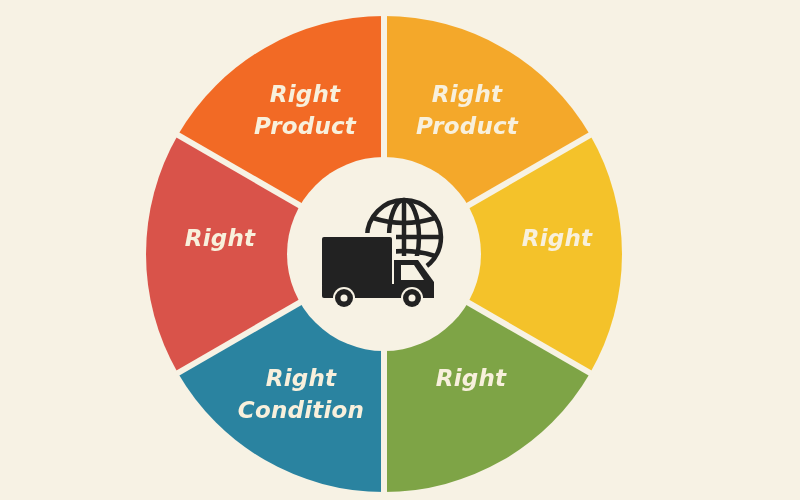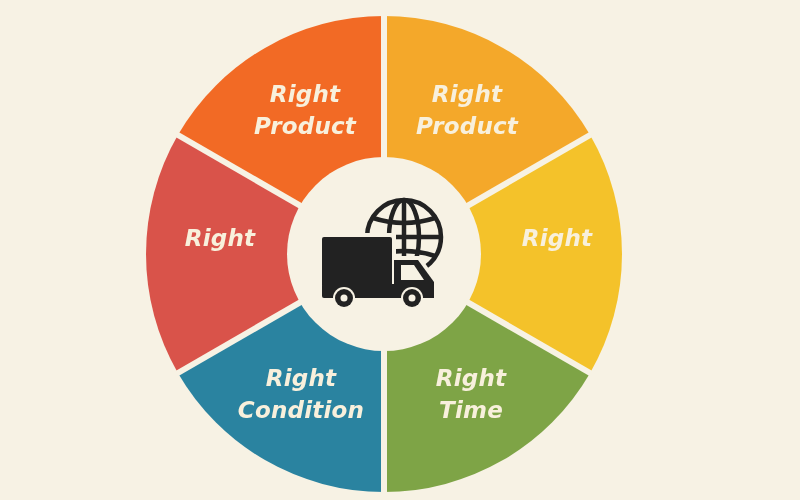--- a/index.html
+++ b/index.html
@@ -83,21 +83,20 @@
 </div>
 <div class="seg-label" style="left: 467px; top: 78px; color: rgb(248, 240, 220);">
   <span>Right</span>
   <span>Product</span>
 </div>
 <div class="seg-label" style="left: 557px; top: 222px; color: rgb(248, 240, 220);">
   <span>Right</span>
 </div>
 <div class="seg-label" style="left: 471px; top: 362px; color: rgb(248, 240, 220);">
   <span>Right</span>
-  <span>Time</span>
 </div>
 <div class="seg-label" style="left: 301px; top: 362px; color: rgb(248, 240, 220);">
   <span>Right</span>
   <span>Condition</span>
 </div>
 <div class="seg-label" style="left: 220px; top: 222px; color: rgb(248, 240, 220);">
   <span>Right</span>
 </div>
 
 </body></html>

